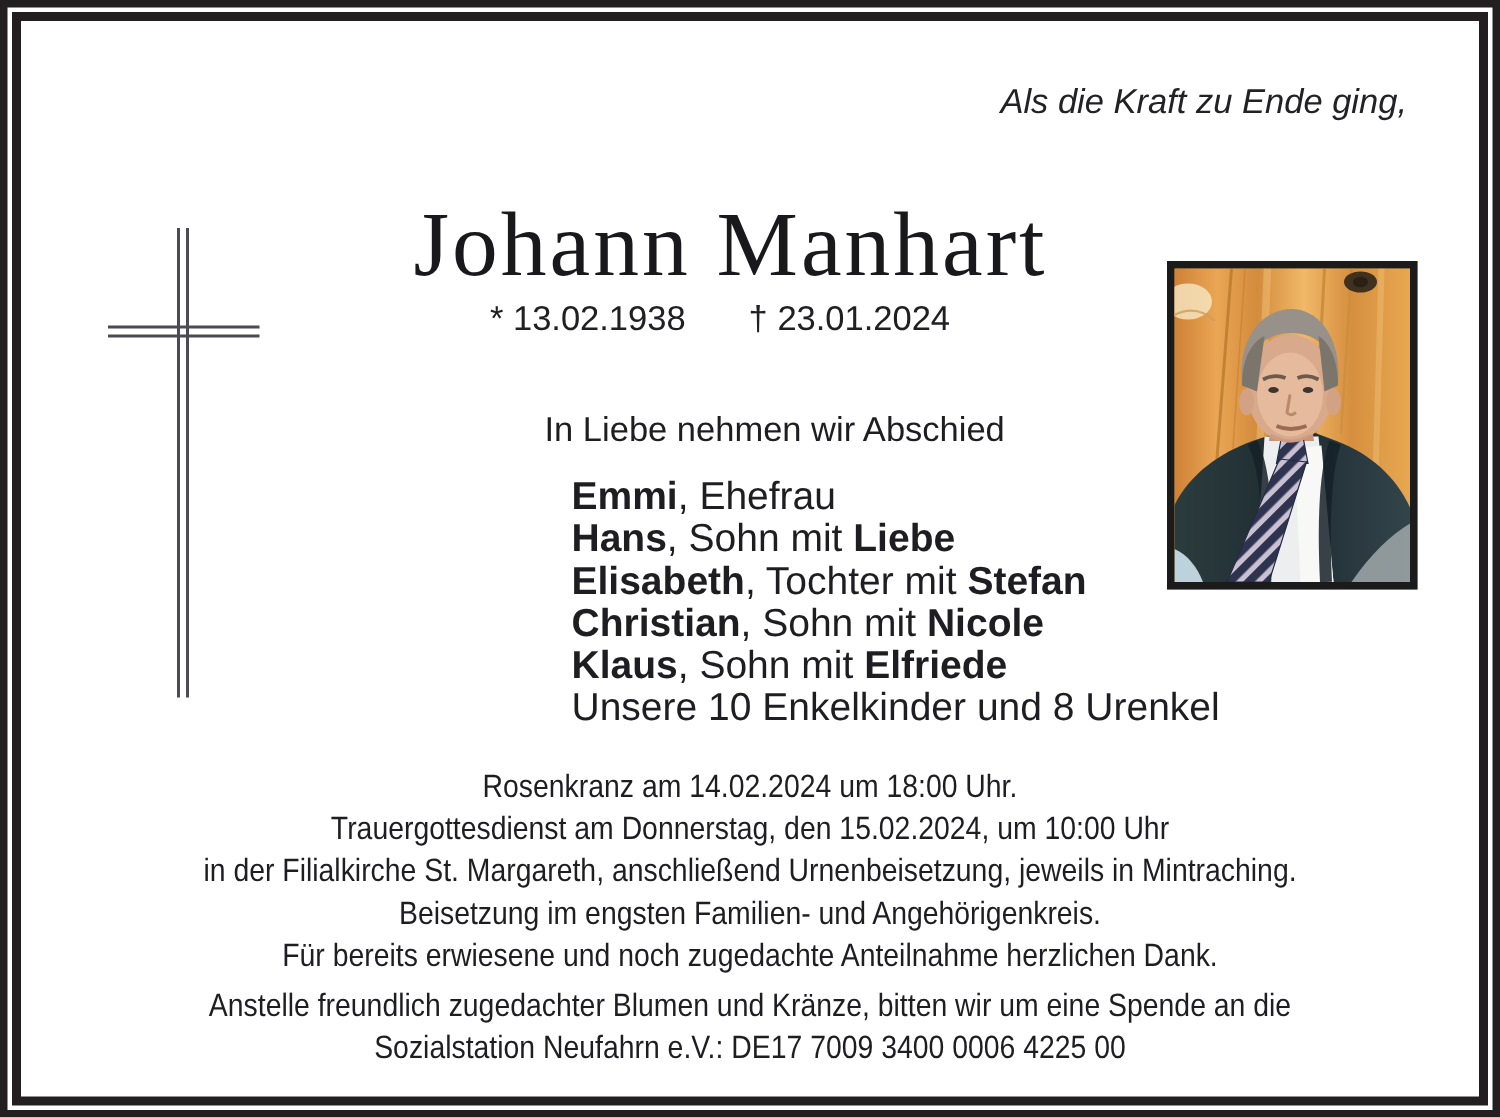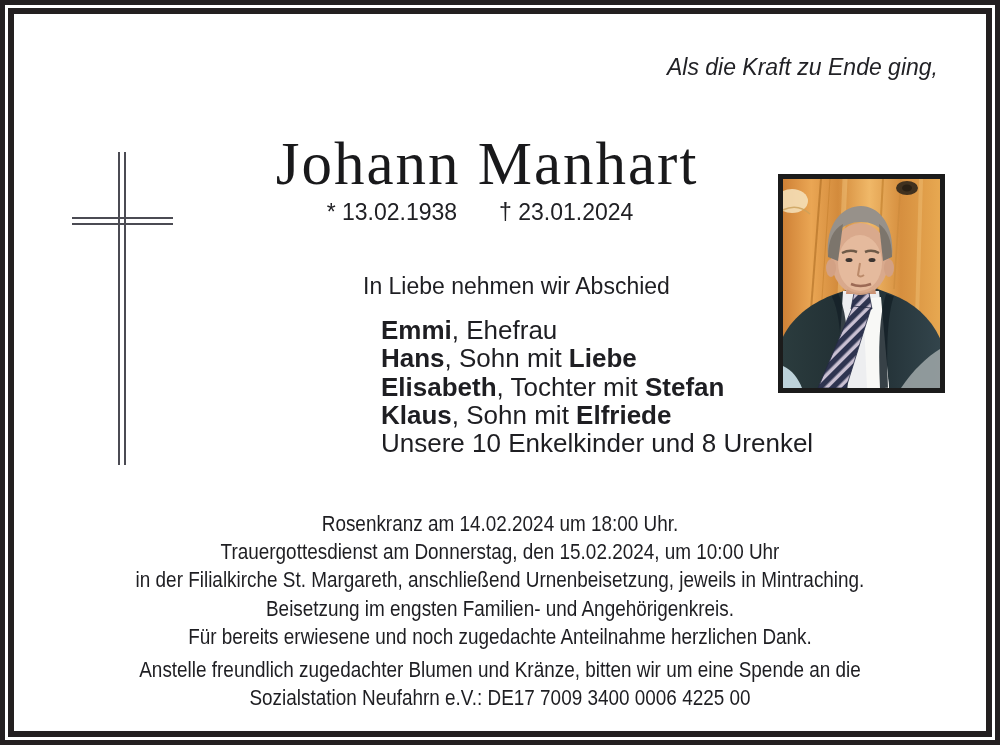--- a/index.html
+++ b/index.html
@@ -189,20 +189,21 @@
     <path d="M0,209 L0,187 C9,191 15,199 19,209 Z" fill="#bdd2da"></path>
   </svg>
 </div>
 
 <div class="intro">In Liebe nehmen wir Abschied</div>
 
 <div class="family">
   <div><b>Emmi</b><span>, Ehefrau</span><b></b></div>
   <div><b>Hans</b><span>, Sohn mit </span><b>Liebe</b></div>
   <div><b>Elisabeth</b><span>, Tochter mit </span><b>Stefan</b></div>
+  <div><b>Christian</b><span>, Sohn mit </span><b>Nicole</b></div>
   <div><b>Klaus</b><span>, Sohn mit </span><b>Elfriede</b></div>
   <div><b></b><span>Unsere 10 Enkelkinder und 8 Urenkel</span><b></b></div>
 </div>
 
 <div class="ceremony">
   <div>Rosenkranz am 14.02.2024 um 18:00 Uhr.</div>
   <div>Trauergottesdienst am Donnerstag, den 15.02.2024, um 10:00 Uhr</div>
   <div>in der Filialkirche St. Margareth, anschließend Urnenbeisetzung, jeweils in Mintraching.</div>
   <div>Beisetzung im engsten Familien- und Angehörigenkreis.</div>
   <div>Für bereits erwiesene und noch zugedachte Anteilnahme herzlichen Dank.</div>

